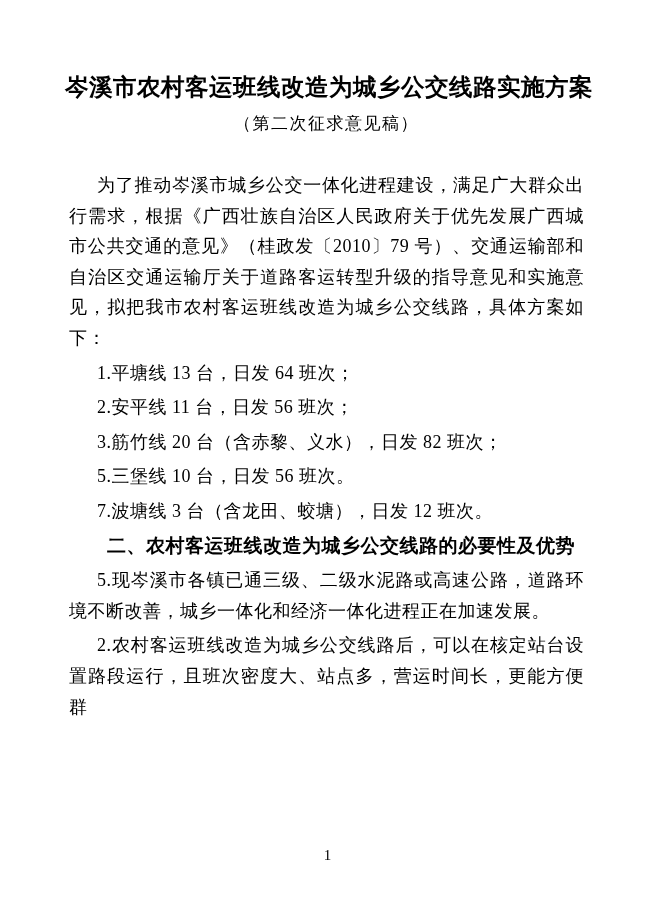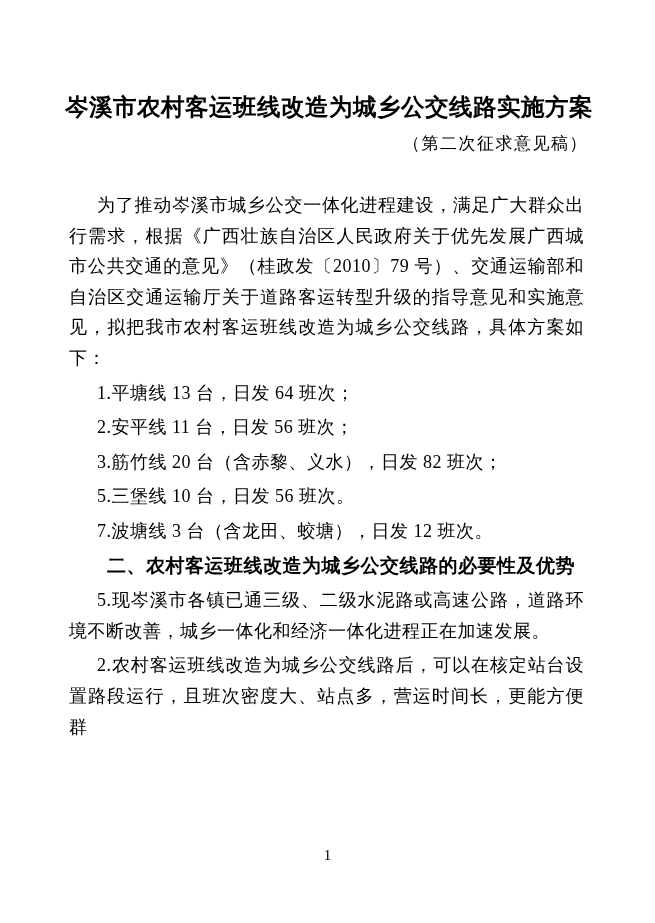--- a/index.html
+++ b/index.html
@@ -12,39 +12,39 @@
     height: 923px;
     color: #000;
     font-family: "Liberation Serif", serif;
   }
   .page {
     position: relative;
     box-sizing: border-box;
     width: 655px;
     height: 923px;
     background: #ffffff;
-    padding: 90px 67px 0 65px;
+    padding: 70px 67px 0 65px;
     overflow: hidden;
   }
   .doc-title {
     margin: 0;
     font-family: "Liberation Serif", serif;
     font-weight: bold;
     font-size: 23.5px;
     line-height: 34px;
     text-align: center;
     letter-spacing: 0.5px;
     white-space: nowrap;
   }
   .doc-subtitle {
     margin: 6px 0 0 0;
     font-family: "Liberation Serif", serif;
     font-size: 17px;
     line-height: 28px;
-    text-align: right;
+    text-align: center;
     letter-spacing: 1.5px;
   }
   .doc-body {
     margin-top: 32px;
     font-size: 18px;
     line-height: 30.6px;
     letter-spacing: 0.5px;
   }
   .para {
     margin: 4px;

